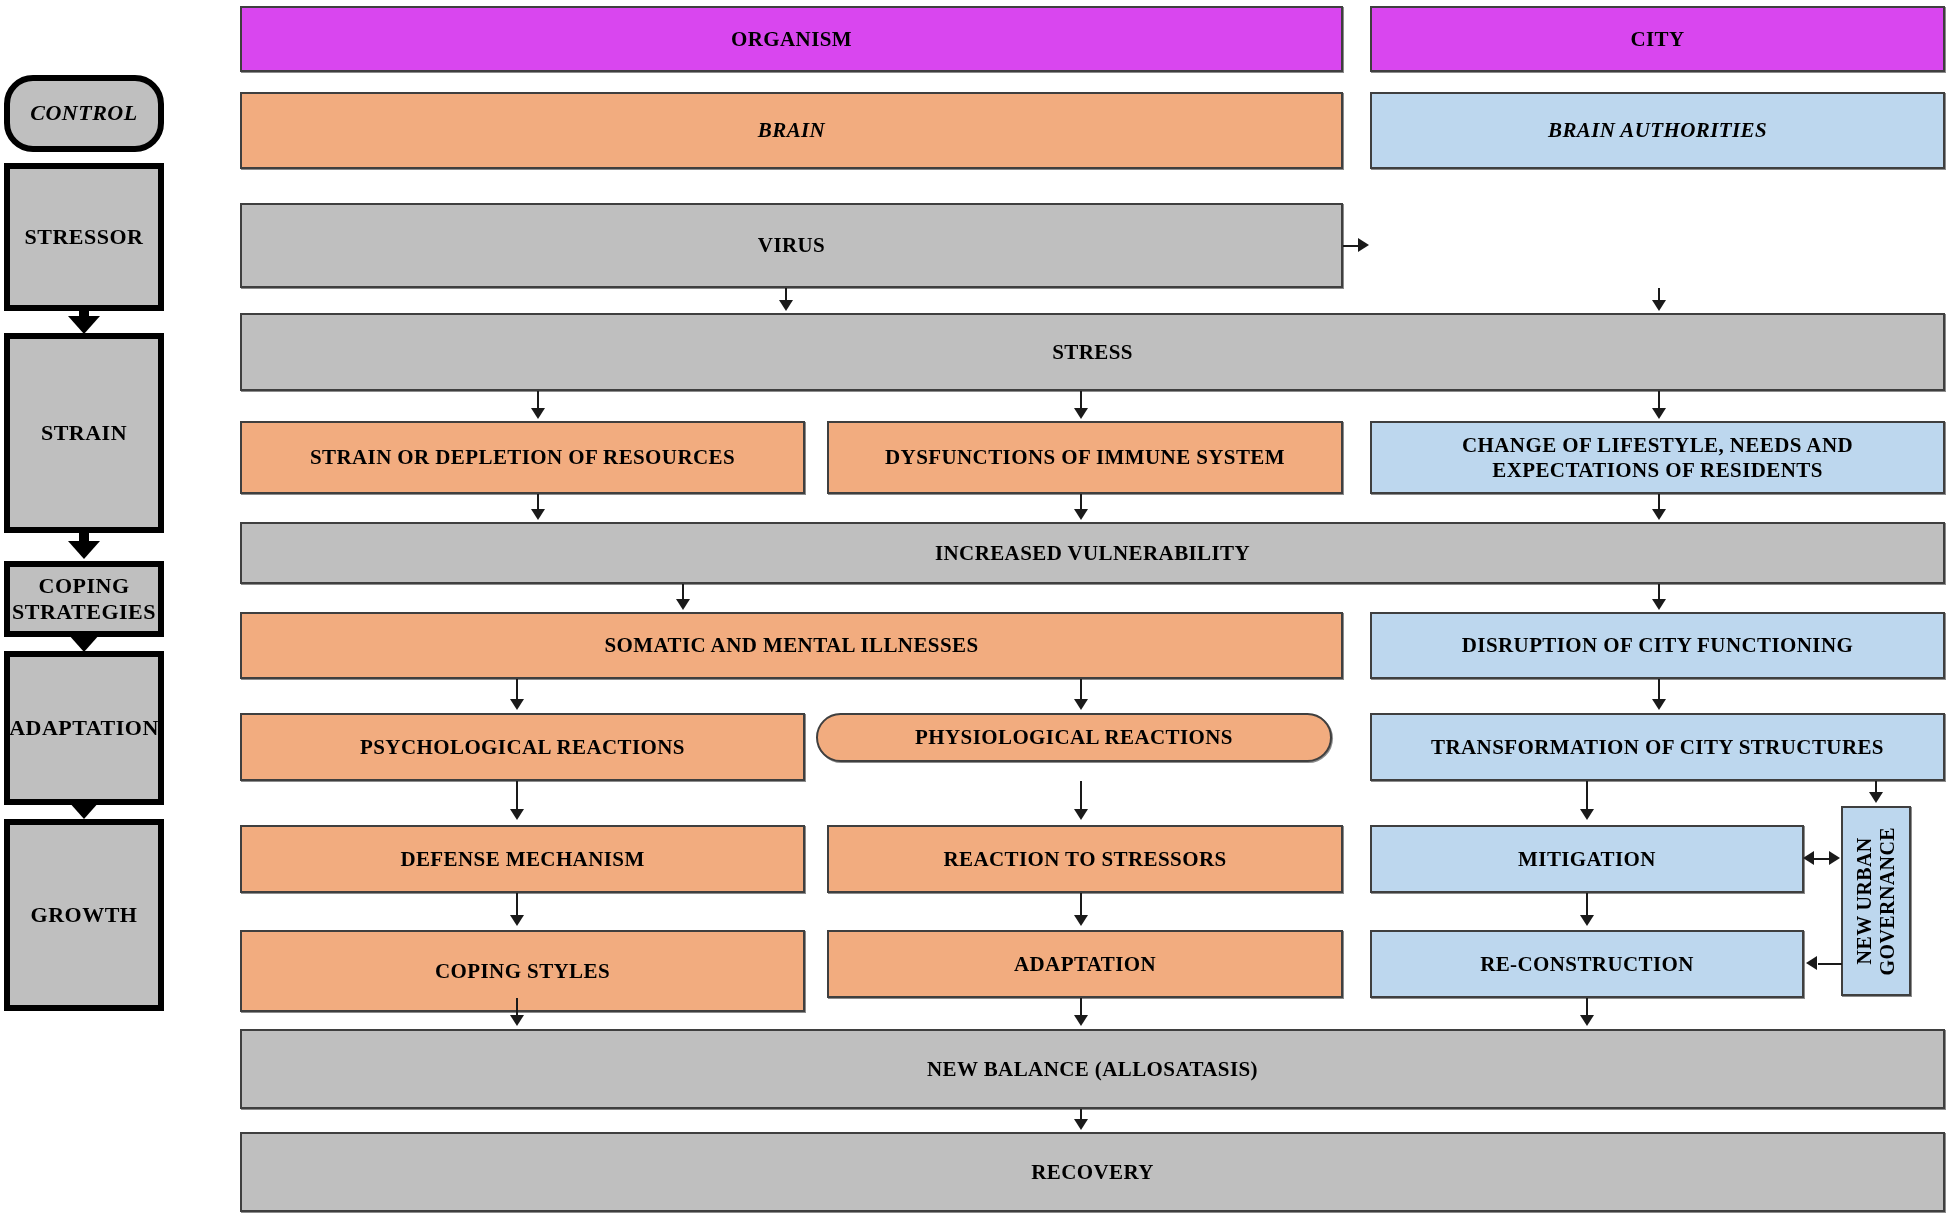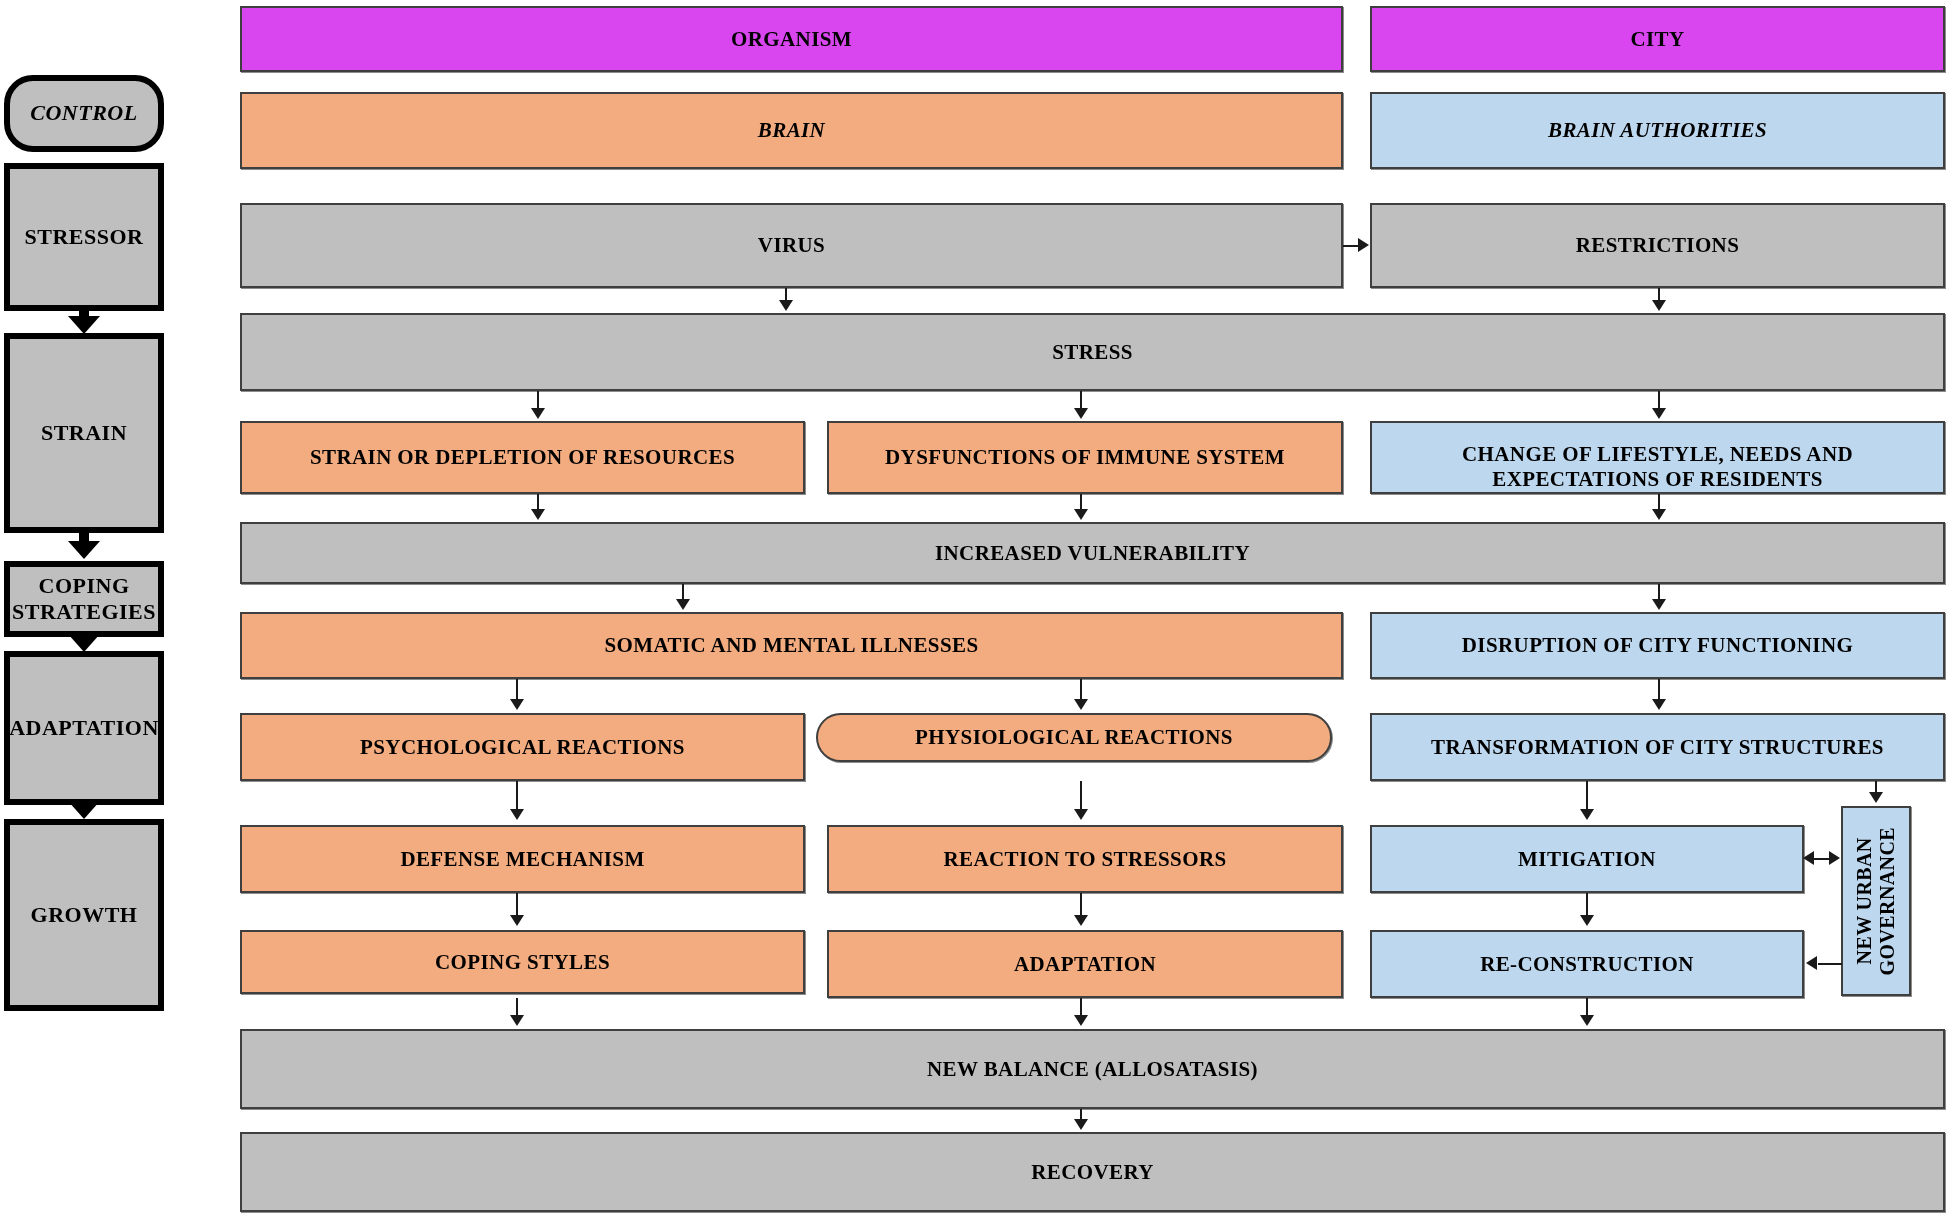--- a/index.html
+++ b/index.html
@@ -132,44 +132,41 @@
   <div class="node c-orange italic" style="left:240px;top:92px;width:1103px;height:77px;">
     <span>BRAIN</span>
   </div>
   <div class="node c-blue italic" style="left:1370px;top:92px;width:575px;height:77px;">
     <span>BRAIN AUTHORITIES</span>
   </div>
 
   <div class="node c-gray" style="left:240px;top:203px;width:1103px;height:85px;">
     <span>VIRUS</span>
   </div>
-  <div class="node c-gray" style="left:1370px;top:203px;width:575px;height:85px;">
-    <span>RESTRICTIONS</span>
-  </div>
 
   <div class="hline" style="left:1343px;top:245px;width:16px;"></div>
   <div class="arrowhead-right" style="left:1358px;top:238px;"></div>
 
   <div class="node c-gray" style="left:240px;top:313px;width:1705px;height:78px;">
     <span>STRESS</span>
   </div>
 
   <div class="vline" style="left:785px;top:288px;height:15px;"></div>
   <div class="arrowhead-down" style="left:779px;top:300px;"></div>
 
   <div class="vline" style="left:1658px;top:288px;height:15px;"></div>
   <div class="arrowhead-down" style="left:1652px;top:300px;"></div>
 
   <div class="node c-orange" style="left:240px;top:421px;width:565px;height:73px;">
     <span>STRAIN OR DEPLETION OF RESOURCES</span>
   </div>
   <div class="node c-orange" style="left:827px;top:421px;width:516px;height:73px;">
     <span>DYSFUNCTIONS OF IMMUNE SYSTEM</span>
   </div>
-  <div class="node c-blue" style="left:1370px;top:421px;width:575px;height:73px;align-items:flex-end;">
+  <div class="node c-blue" style="left:1370px;top:421px;width:575px;height:73px;">
     <span>CHANGE OF LIFESTYLE, NEEDS AND EXPECTATIONS OF RESIDENTS</span>
   </div>
 
   <div class="vline" style="left:537px;top:391px;height:19px;"></div>
   <div class="arrowhead-down" style="left:531px;top:408px;"></div>
   <div class="vline" style="left:1080px;top:391px;height:19px;"></div>
   <div class="arrowhead-down" style="left:1074px;top:408px;"></div>
   <div class="vline" style="left:1658px;top:391px;height:19px;"></div>
   <div class="arrowhead-down" style="left:1652px;top:408px;"></div>
 
@@ -229,21 +226,21 @@
   <div class="arrowhead-down" style="left:1074px;top:809px;"></div>
   <div class="vline" style="left:1586px;top:781px;height:30px;"></div>
   <div class="arrowhead-down" style="left:1580px;top:809px;"></div>
   <div class="vline" style="left:1875px;top:781px;height:13px;"></div>
   <div class="arrowhead-down" style="left:1869px;top:792px;"></div>
 
   <div class="hline" style="left:1810px;top:858px;width:26px;"></div>
   <div class="arrowhead-left" style="left:1803px;top:851px;"></div>
   <div class="arrowhead-right" style="left:1829px;top:851px;"></div>
 
-  <div class="node c-orange" style="left:240px;top:930px;width:565px;height:64px;">
+  <div class="node c-orange" style="left:240px;top:930px;width:565px;height:82px;">
     <span>COPING STYLES</span>
   </div>
   <div class="node c-orange" style="left:827px;top:930px;width:516px;height:68px;">
     <span>ADAPTATION</span>
   </div>
   <div class="node c-blue" style="left:1370px;top:930px;width:434px;height:68px;">
     <span>RE-CONSTRUCTION</span>
   </div>
   <div class="vline" style="left:516px;top:893px;height:24px;"></div>
   <div class="arrowhead-down" style="left:510px;top:915px;"></div>

